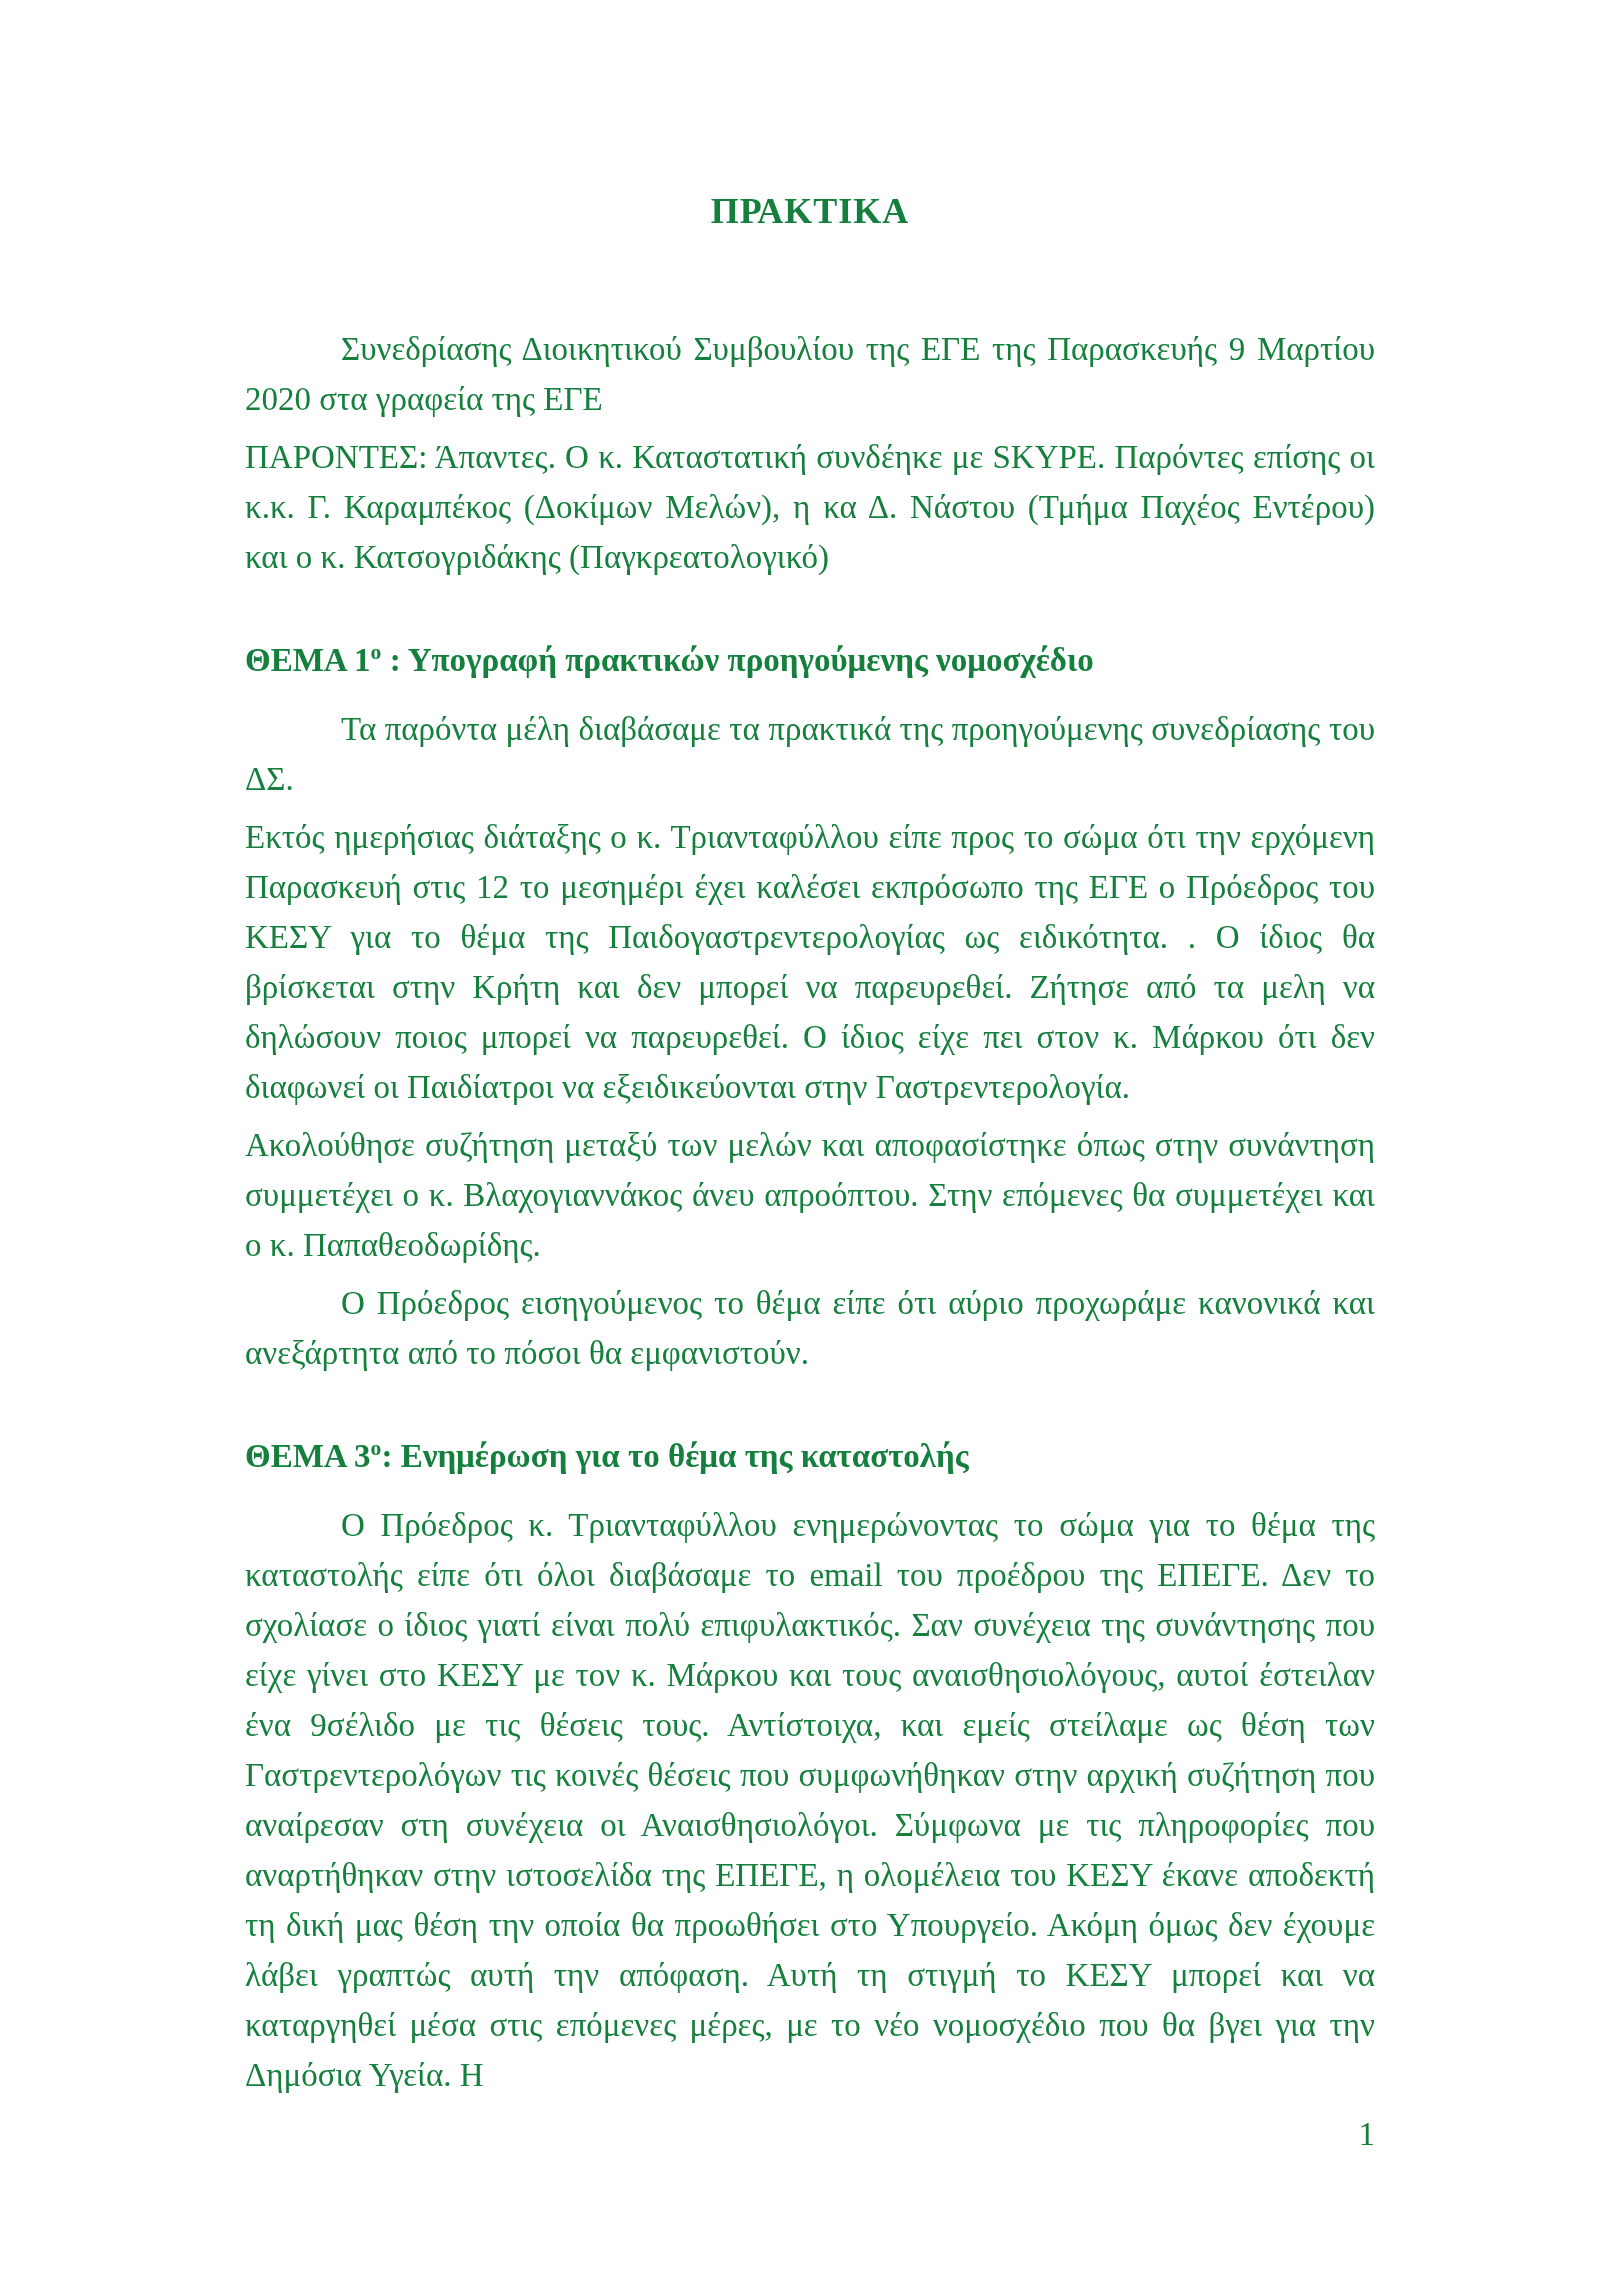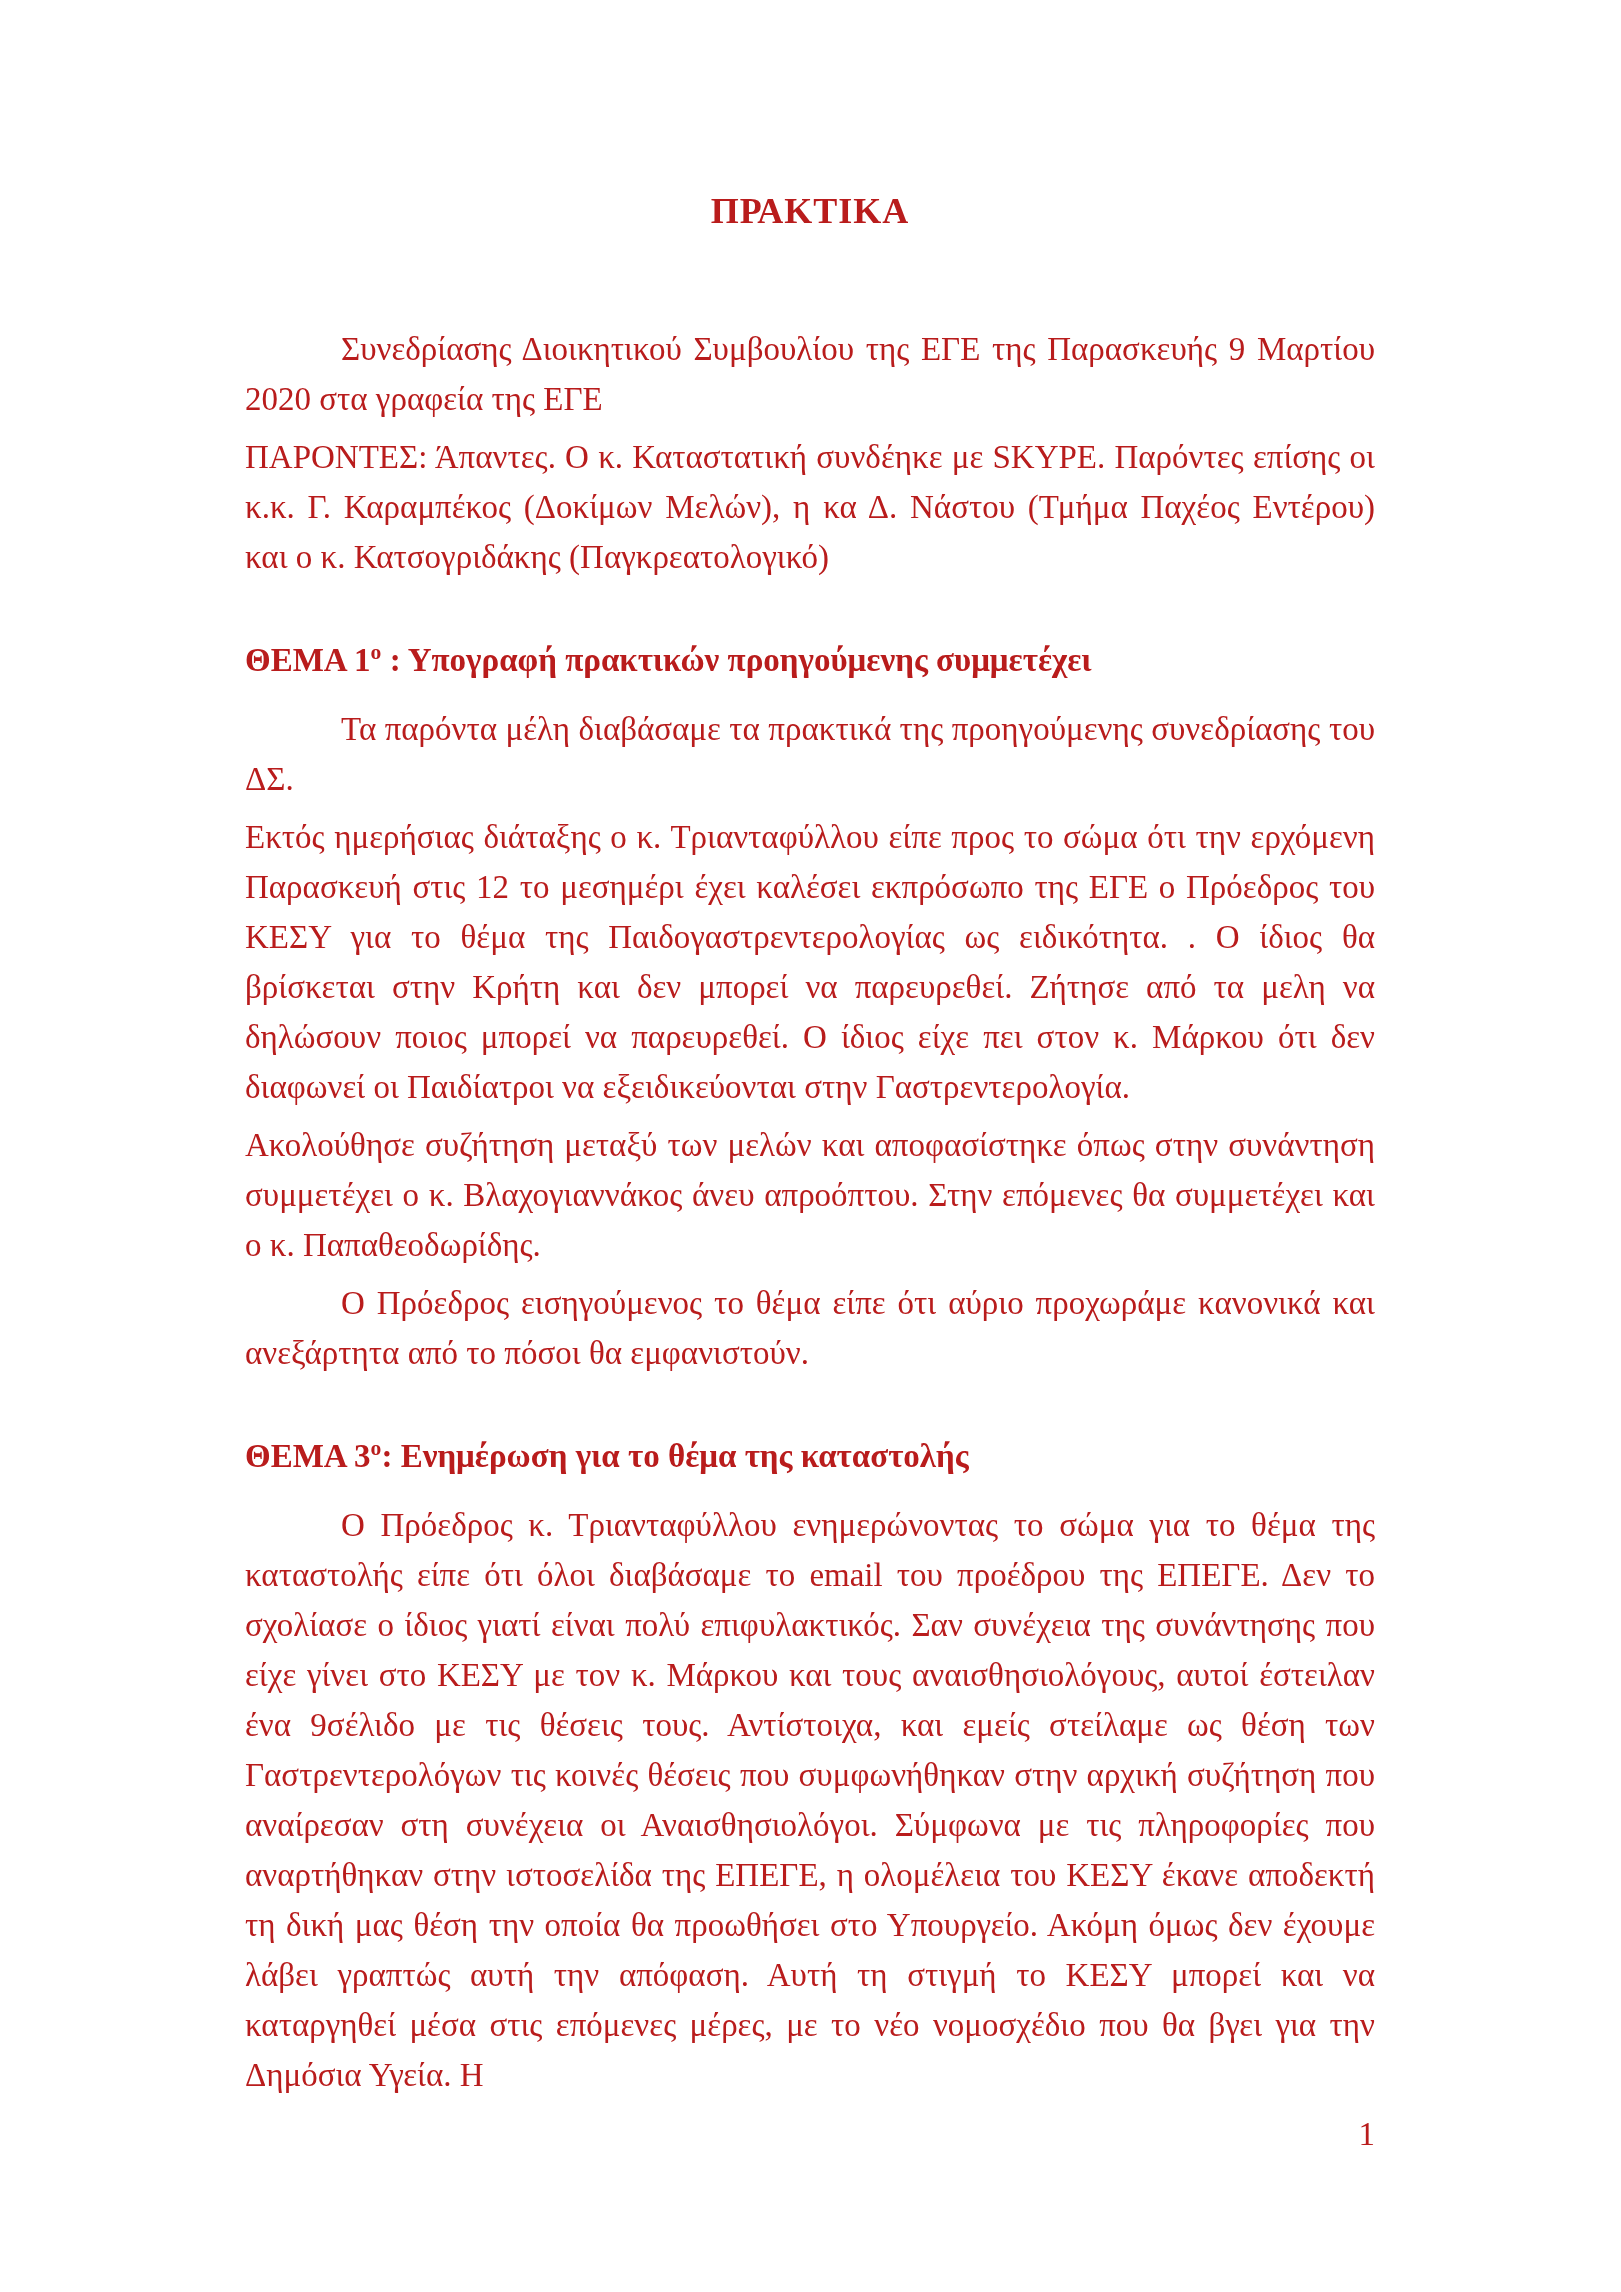--- a/index.html
+++ b/index.html
@@ -6,21 +6,21 @@
     margin: 0;
     padding: 0;
     background: #ffffff;
   }
   .page {
     position: relative;
     width: 1621px;
     height: 2293px;
     box-sizing: border-box;
     background: #ffffff;
-    color: #b91c1c;
+    color: #15803d;
     font-family: "Liberation Serif", "DejaVu Serif", serif;
     font-size: 33px;
     line-height: 50px;
     padding: 186px 246px 0 245px;
     overflow: hidden;
   }
   .doc-title {
     font-size: 36px;
     font-weight: bold;
     text-align: center;
@@ -55,21 +55,21 @@
 <body>
 
 <div class="page">
 
   <h1 class="doc-title">ΠΡΑΚΤΙΚΑ</h1>
 
   <p class="body-para indent">Συνεδρίασης Διοικητικού Συμβουλίου της ΕΓΕ της Παρασκευής 9 Μαρτίου 2020 στα γραφεία της ΕΓΕ</p>
 
   <p class="body-para">ΠΑΡΟΝΤΕΣ: Άπαντες. Ο κ. Καταστατική συνδέηκε με SKYPE. Παρόντες επίσης οι κ.κ. Γ. Καραμπέκος (Δοκίμων Μελών), η κα Δ. Νάστου (Τμήμα Παχέος Εντέρου) και ο κ. Κατσογριδάκης (Παγκρεατολογικό)</p>
 
-  <div class="topic-heading"><span>ΘΕΜΑ 1</span><sup>ο</sup><span> : Υπογραφή πρακτικών προηγούμενης συμμετέχει</span></div>
+  <div class="topic-heading"><span>ΘΕΜΑ 1</span><sup>ο</sup><span> : Υπογραφή πρακτικών προηγούμενης νομοσχέδιο</span></div>
 
   <p class="body-para indent">Τα παρόντα μέλη διαβάσαμε τα πρακτικά της προηγούμενης συνεδρίασης του ΔΣ.</p>
 
   <p class="body-para">Εκτός ημερήσιας διάταξης ο κ. Τριανταφύλλου είπε προς το σώμα ότι την ερχόμενη Παρασκευή στις 12 το μεσημέρι έχει καλέσει εκπρόσωπο της ΕΓΕ ο Πρόεδρος του ΚΕΣΥ για το θέμα της Παιδογαστρεντερολογίας ως ειδικότητα. . Ο ίδιος θα βρίσκεται στην Κρήτη και δεν μπορεί να παρευρεθεί. Ζήτησε από τα μελη να δηλώσουν ποιος μπορεί να παρευρεθεί. Ο ίδιος είχε πει στον κ. Μάρκου ότι δεν διαφωνεί οι Παιδίατροι να εξειδικεύονται στην Γαστρεντερολογία.</p>
 
   <p class="body-para">Ακολούθησε συζήτηση μεταξύ των μελών και αποφασίστηκε όπως στην συνάντηση συμμετέχει ο κ. Βλαχογιαννάκος άνευ απροόπτου. Στην επόμενες θα συμμετέχει και ο κ. Παπαθεοδωρίδης.</p>
 
 
   <p class="body-para indent">Ο Πρόεδρος εισηγούμενος το θέμα είπε ότι αύριο προχωράμε κανονικά και ανεξάρτητα από το πόσοι θα εμφανιστούν.</p>
 

